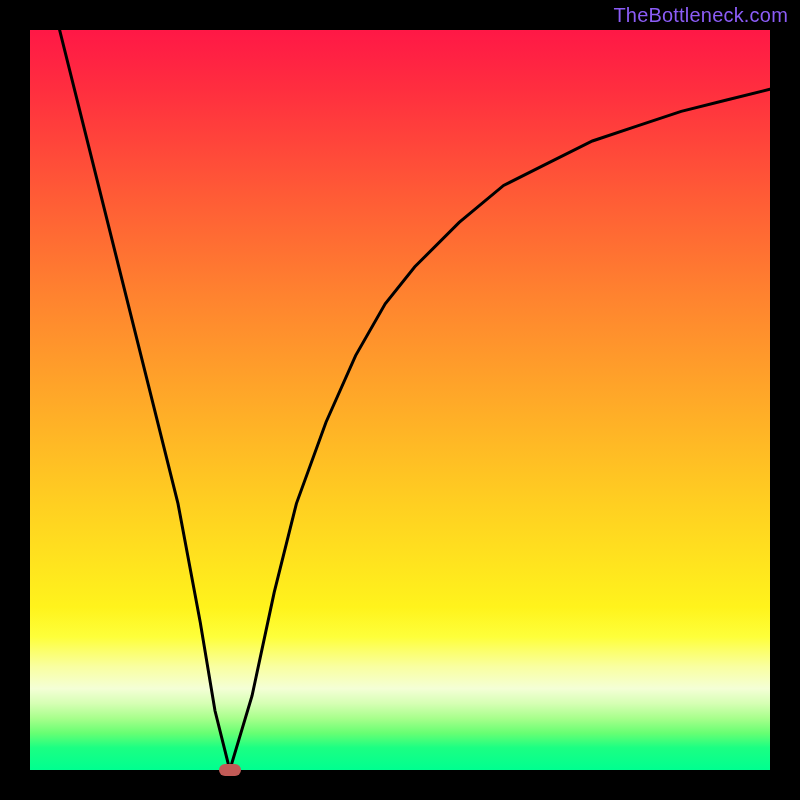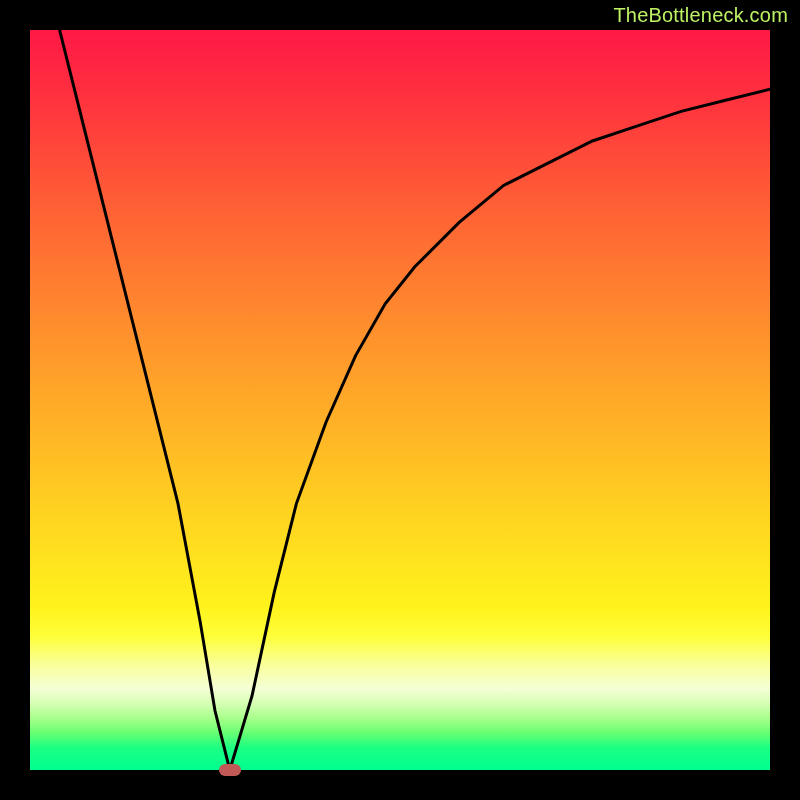--- a/index.html
+++ b/index.html
@@ -56,21 +56,21 @@
     width: 22px;
     height: 12px;
     background: #c15a56;
     border-radius: 6px;
     transform: translate(-50%, -50%);
   }
   .watermark {
     position: absolute;
     top: 4px;
     right: 12px;
-    color: #bef264;
+    color: #8b5cf6;
     font-size: 20px;
     font-weight: 400;
     letter-spacing: 0.2px;
   }
 </style>
 </head>
 <body>
 
 <div class="frame">
   <div class="plot-area">

